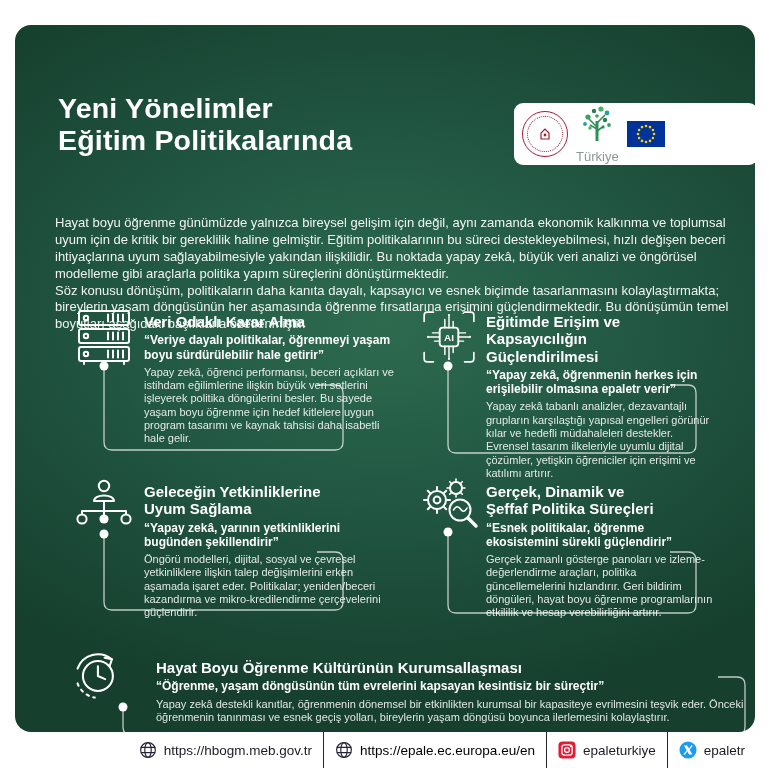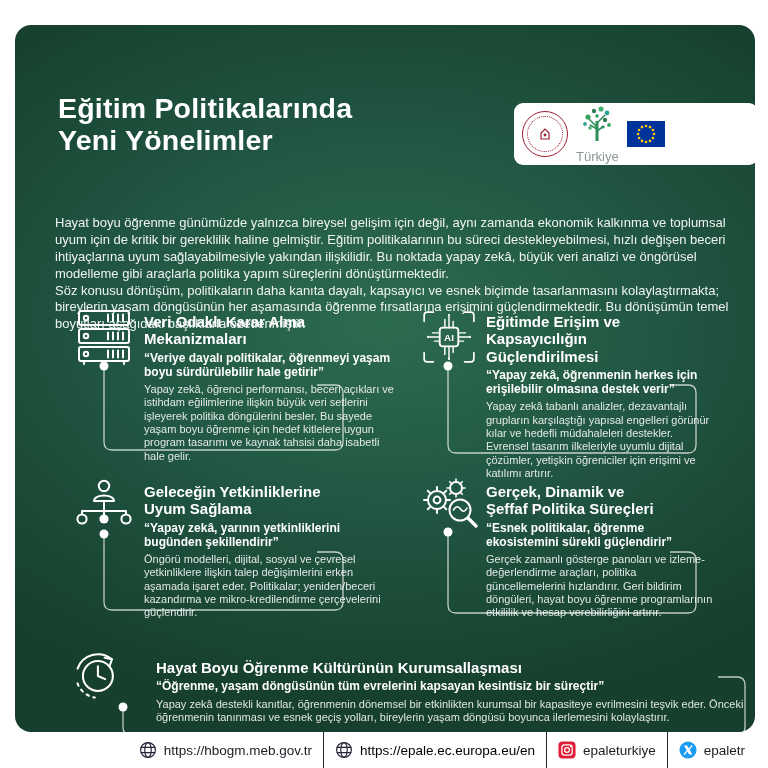--- a/index.html
+++ b/index.html
@@ -70,22 +70,22 @@
     font-size:13.5px;color:#1b1b24;}
   .f-sep{width:1px;height:100%;background:#24242e;}
   .glyph{display:flex;align-items:center;}
 </style>
 </head>
 <body>
 
 <div class="panel">
 
   <h1 class="main-title" style="margin:0;">
+    <span>Yeni Yönelimler</span>
     <span>Eğitim Politikalarında</span>
-    <span>Yeni Yönelimler</span>
   </h1>
 
   <div class="logo-card">
     <div class="meb-emblem">
       <div class="meb-inner">
         <svg width="16" height="16" viewBox="0 0 16 16">
           <path d="M4,13 L4,7 L8,3 L12,7 L12,13 Z" fill="none" stroke="#9d1d32" stroke-width="1.2"></path>
           <circle cx="8" cy="9" r="1.4" fill="#9d1d32"></circle>
         </svg>
       </div>
@@ -146,21 +146,20 @@
         <path d="M8,53 V56 M48,53 V56"></path>
       </svg>
     </div>
     <svg class="bracket" width="330" height="152" viewBox="0 0 330 152">
       <circle cx="34" cy="58" r="4.5" fill="#fff" stroke="none"></circle>
       <path d="M34,62 L34,134 Q34,142 42,142 L265,142 Q273,142 273,134 L273,85 Q273,77 265,77 L247,77"></path>
     </svg>
     <div class="card-text">
       <div class="ct-title">
         <span>Veri Odaklı Karar Alma</span>
-        <span>Mekanizmaları</span>
       </div>
       <div class="ct-quote">“Veriye dayalı politikalar, öğrenmeyi yaşam boyu sürdürülebilir hale getirir”</div>
       <div class="ct-body">Yapay zekâ, öğrenci performansı, beceri açıkları ve istihdam eğilimlerine ilişkin büyük veri setlerini işleyerek politika döngülerini besler. Bu sayede yaşam boyu öğrenme için hedef kitlelere uygun program tasarımı ve kaynak tahsisi daha isabetli hale gelir.</div>
     </div>
   </div>
 
   <div class="card" id="card2">
     <div class="icon-wrap">
       <svg width="58" height="58" viewBox="0 0 56 56">
         <path d="M4,13 L4,7 Q4,4 7,4 L13,4" stroke-width="1.6"></path>
@@ -181,21 +180,21 @@
     </div>
     <svg class="bracket" width="330" height="152" viewBox="0 0 330 152">
       <circle cx="28" cy="58" r="4.5" fill="#fff" stroke="none"></circle>
       <path d="M28,62 L28,137 Q28,145 36,145 L268,145 Q276,145 276,137 L276,85 Q276,77 268,77 L250,77"></path>
     </svg>
     <div class="card-text">
       <div class="ct-title">
         <span>Eğitimde Erişim ve Kapsayıcılığın</span>
         <span>Güçlendirilmesi</span>
       </div>
-      <div class="ct-quote">“Yapay zekâ, öğrenmenin herkes için erişilebilir olmasına destek verir”</div>
+      <div class="ct-quote">“Yapay zekâ, öğrenmenin herkes için erişilebilir olmasına epaletr verir”</div>
       <div class="ct-body">Yapay zekâ tabanlı analizler, dezavantajlı grupların karşılaştığı yapısal engelleri görünür kılar ve hedefli müdahaleleri destekler. Evrensel tasarım ilkeleriyle uyumlu dijital çözümler, yetişkin öğreniciler için erişimi ve katılımı artırır.</div>
     </div>
   </div>
 
   <div class="card" id="card3">
     <div class="icon-wrap">
       <svg width="56" height="56" viewBox="0 0 56 56">
         <circle cx="28" cy="8" r="5.2"></circle>
         <path d="M18,23 C18,15.5 38,15.5 38,23 Z"></path>
         <path d="M28,23 V33 M6,33 H50 M6,33 V36 M50,33 V36"></path>

